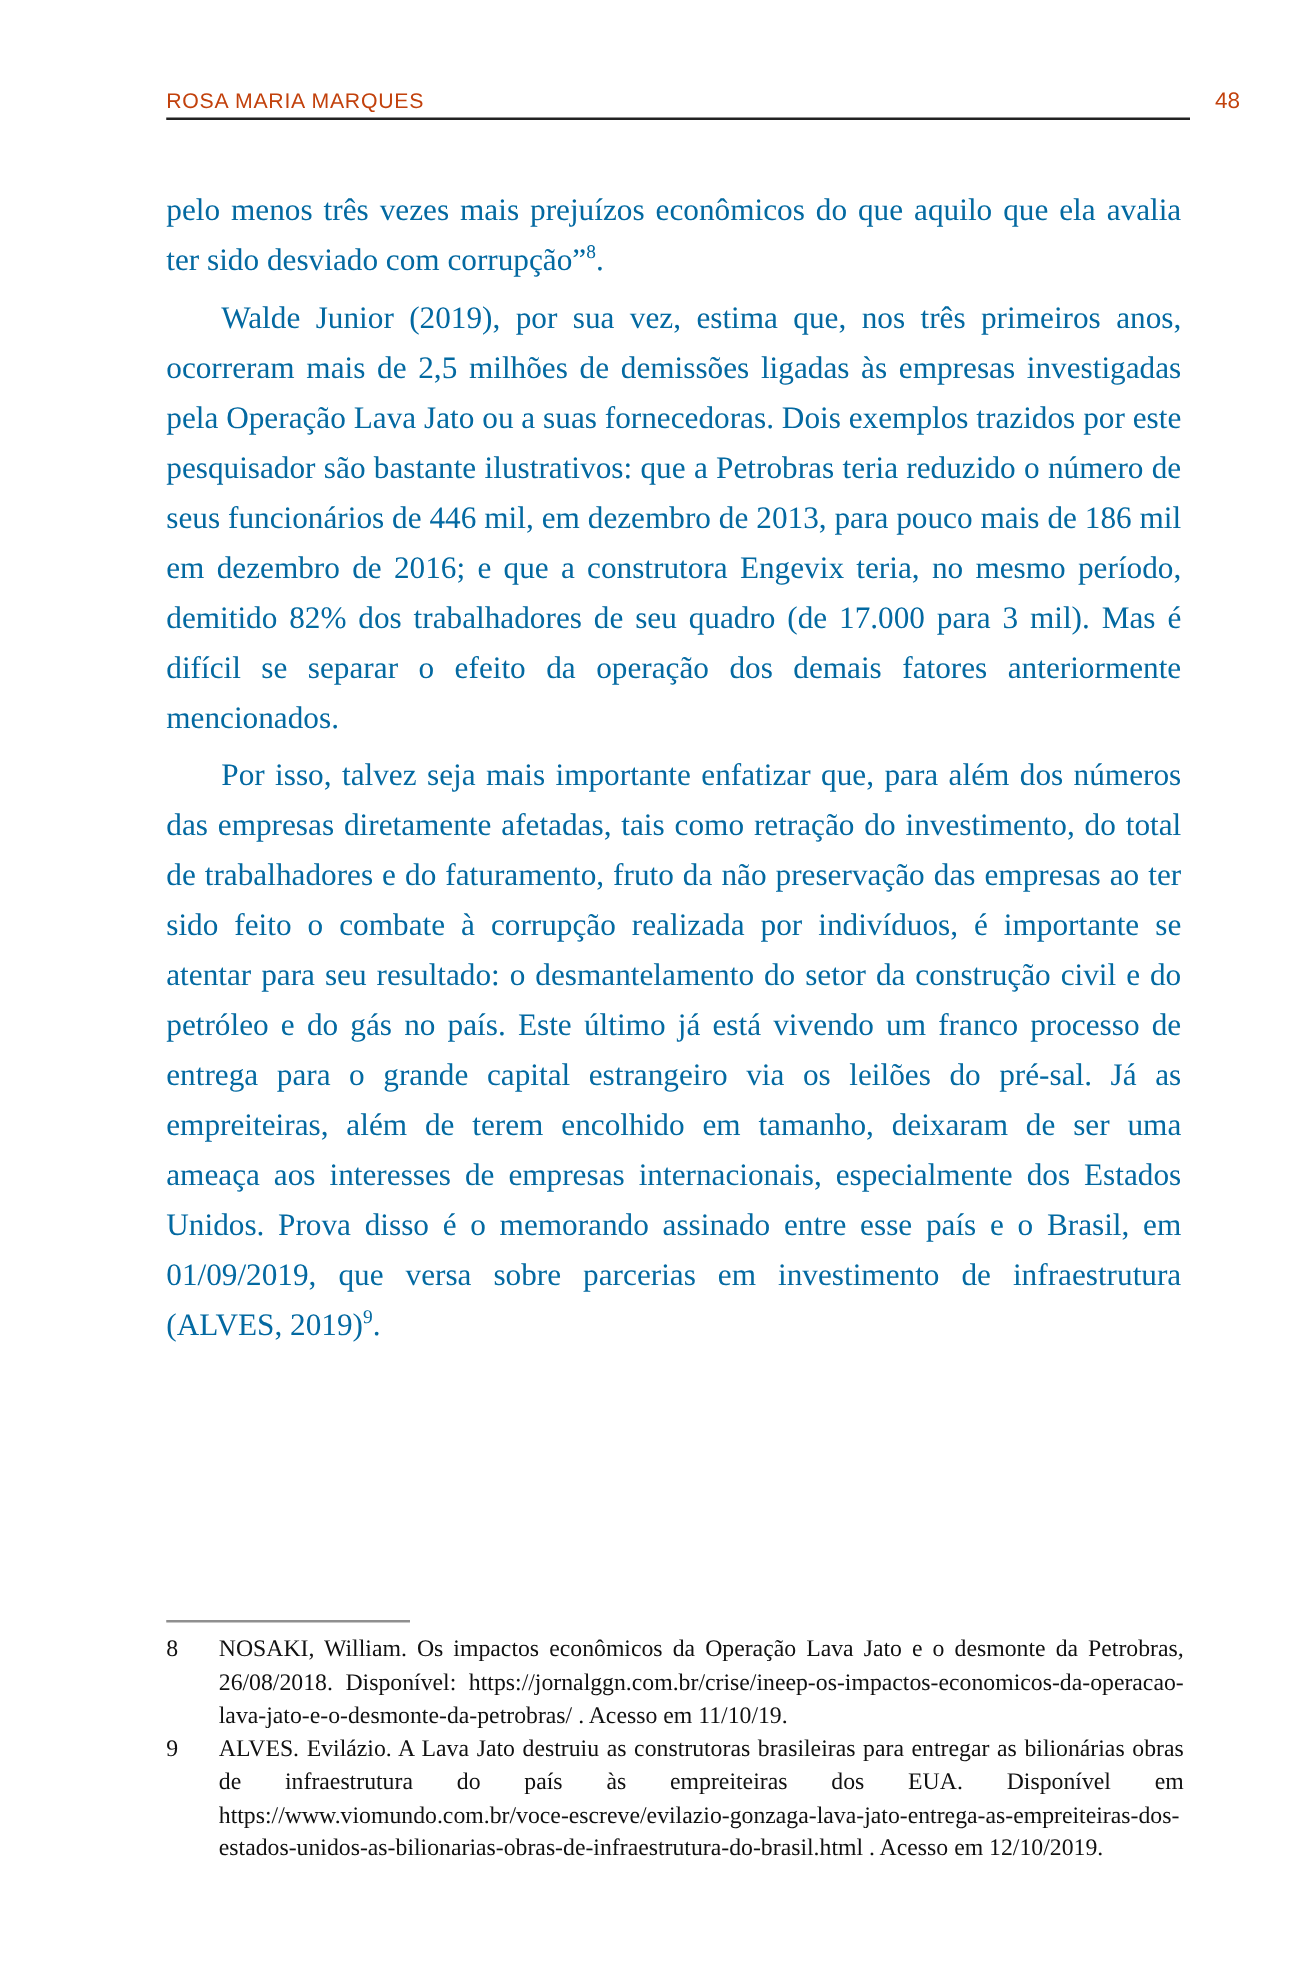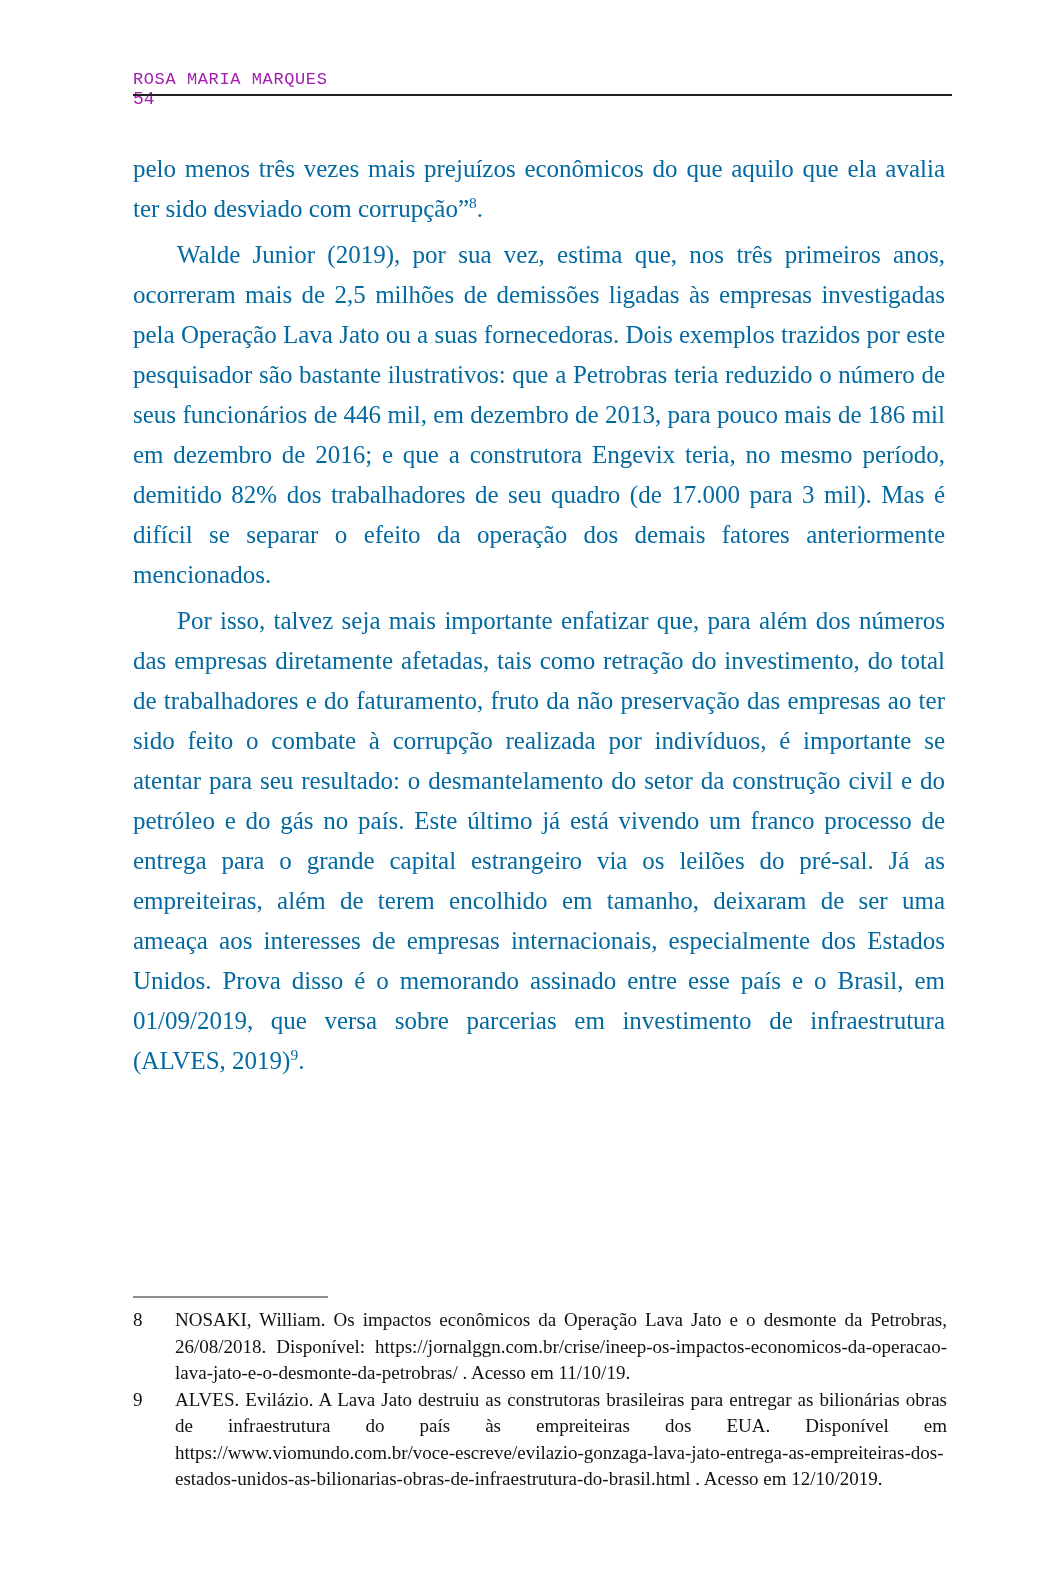--- a/index.html
+++ b/index.html
@@ -16,23 +16,22 @@
   }
   
   .running-header {
     position: absolute;
     left: 133px;
     top: 70px;
     width: 859px;
     display: flex;
     justify-content: space-between;
     align-items: baseline;
-    font-family: Liberation Mono, monospace;
-    color: #a21caf;
-    flex-direction: column;
+    font-family: Liberation Sans, sans-serif;
+    color: #c2410c;
   }
   .running-title {
     font-size: 17px;
     letter-spacing: 0.6px;
   }
   .page-number {
     font-size: 18px;
   }
   .header-rule {
     position: absolute;
@@ -97,21 +96,21 @@
     word-break: break-word;
   }
 </style>
 </head>
 <body>
 
 <div class="page">
 
   <header class="running-header">
     <span class="running-title">ROSA MARIA MARQUES</span>
-    <span class="page-number">54</span>
+    <span class="page-number">48</span>
   </header>
 
   <div class="header-rule"></div>
 
   <main class="body-text" id="paragraphs">
       <p class="para">pelo menos três vezes mais prejuízos econômicos do que aquilo que ela avalia ter sido desviado com corrupção”<sup>8</sup>.</p>
       <p class="para indent">Walde Junior (2019), por sua vez, estima que, nos três primeiros anos, ocorreram mais de 2,5 milhões de demissões ligadas às empresas investigadas pela Operação Lava Jato ou a suas fornecedoras. Dois exemplos trazidos por este pesquisador são bastante ilustrativos: que a Petrobras teria reduzido o número de seus funcionários de 446 mil, em dezembro de 2013, para pouco mais de 186 mil em dezembro de 2016; e que a construtora Engevix teria, no mesmo período, demitido 82% dos trabalhadores de seu quadro (de 17.000 para 3 mil). Mas é difícil se separar o efeito da operação dos demais fatores anteriormente mencionados.</p>
       <p class="para indent">Por isso, talvez seja mais importante enfatizar que, para além dos números das empresas diretamente afetadas, tais como retração do investimento, do total de trabalhadores e do faturamento, fruto da não preservação das empresas ao ter sido feito o combate à corrupção realizada por indivíduos, é importante se atentar para seu resultado: o desmantelamento do setor da construção civil e do petróleo e do gás no país. Este último já está vivendo um franco processo de entrega para o grande capital estrangeiro via os leilões do pré-sal. Já as empreiteiras, além de terem encolhido em tamanho, deixaram de ser uma ameaça aos interesses de empresas internacionais, especialmente dos Estados Unidos. Prova disso é o memorando assinado entre esse país e o Brasil, em 01/09/2019, que versa sobre parcerias em investimento de infraestrutura (ALVES, 2019)<sup>9</sup>.</p>
     </main>
 

